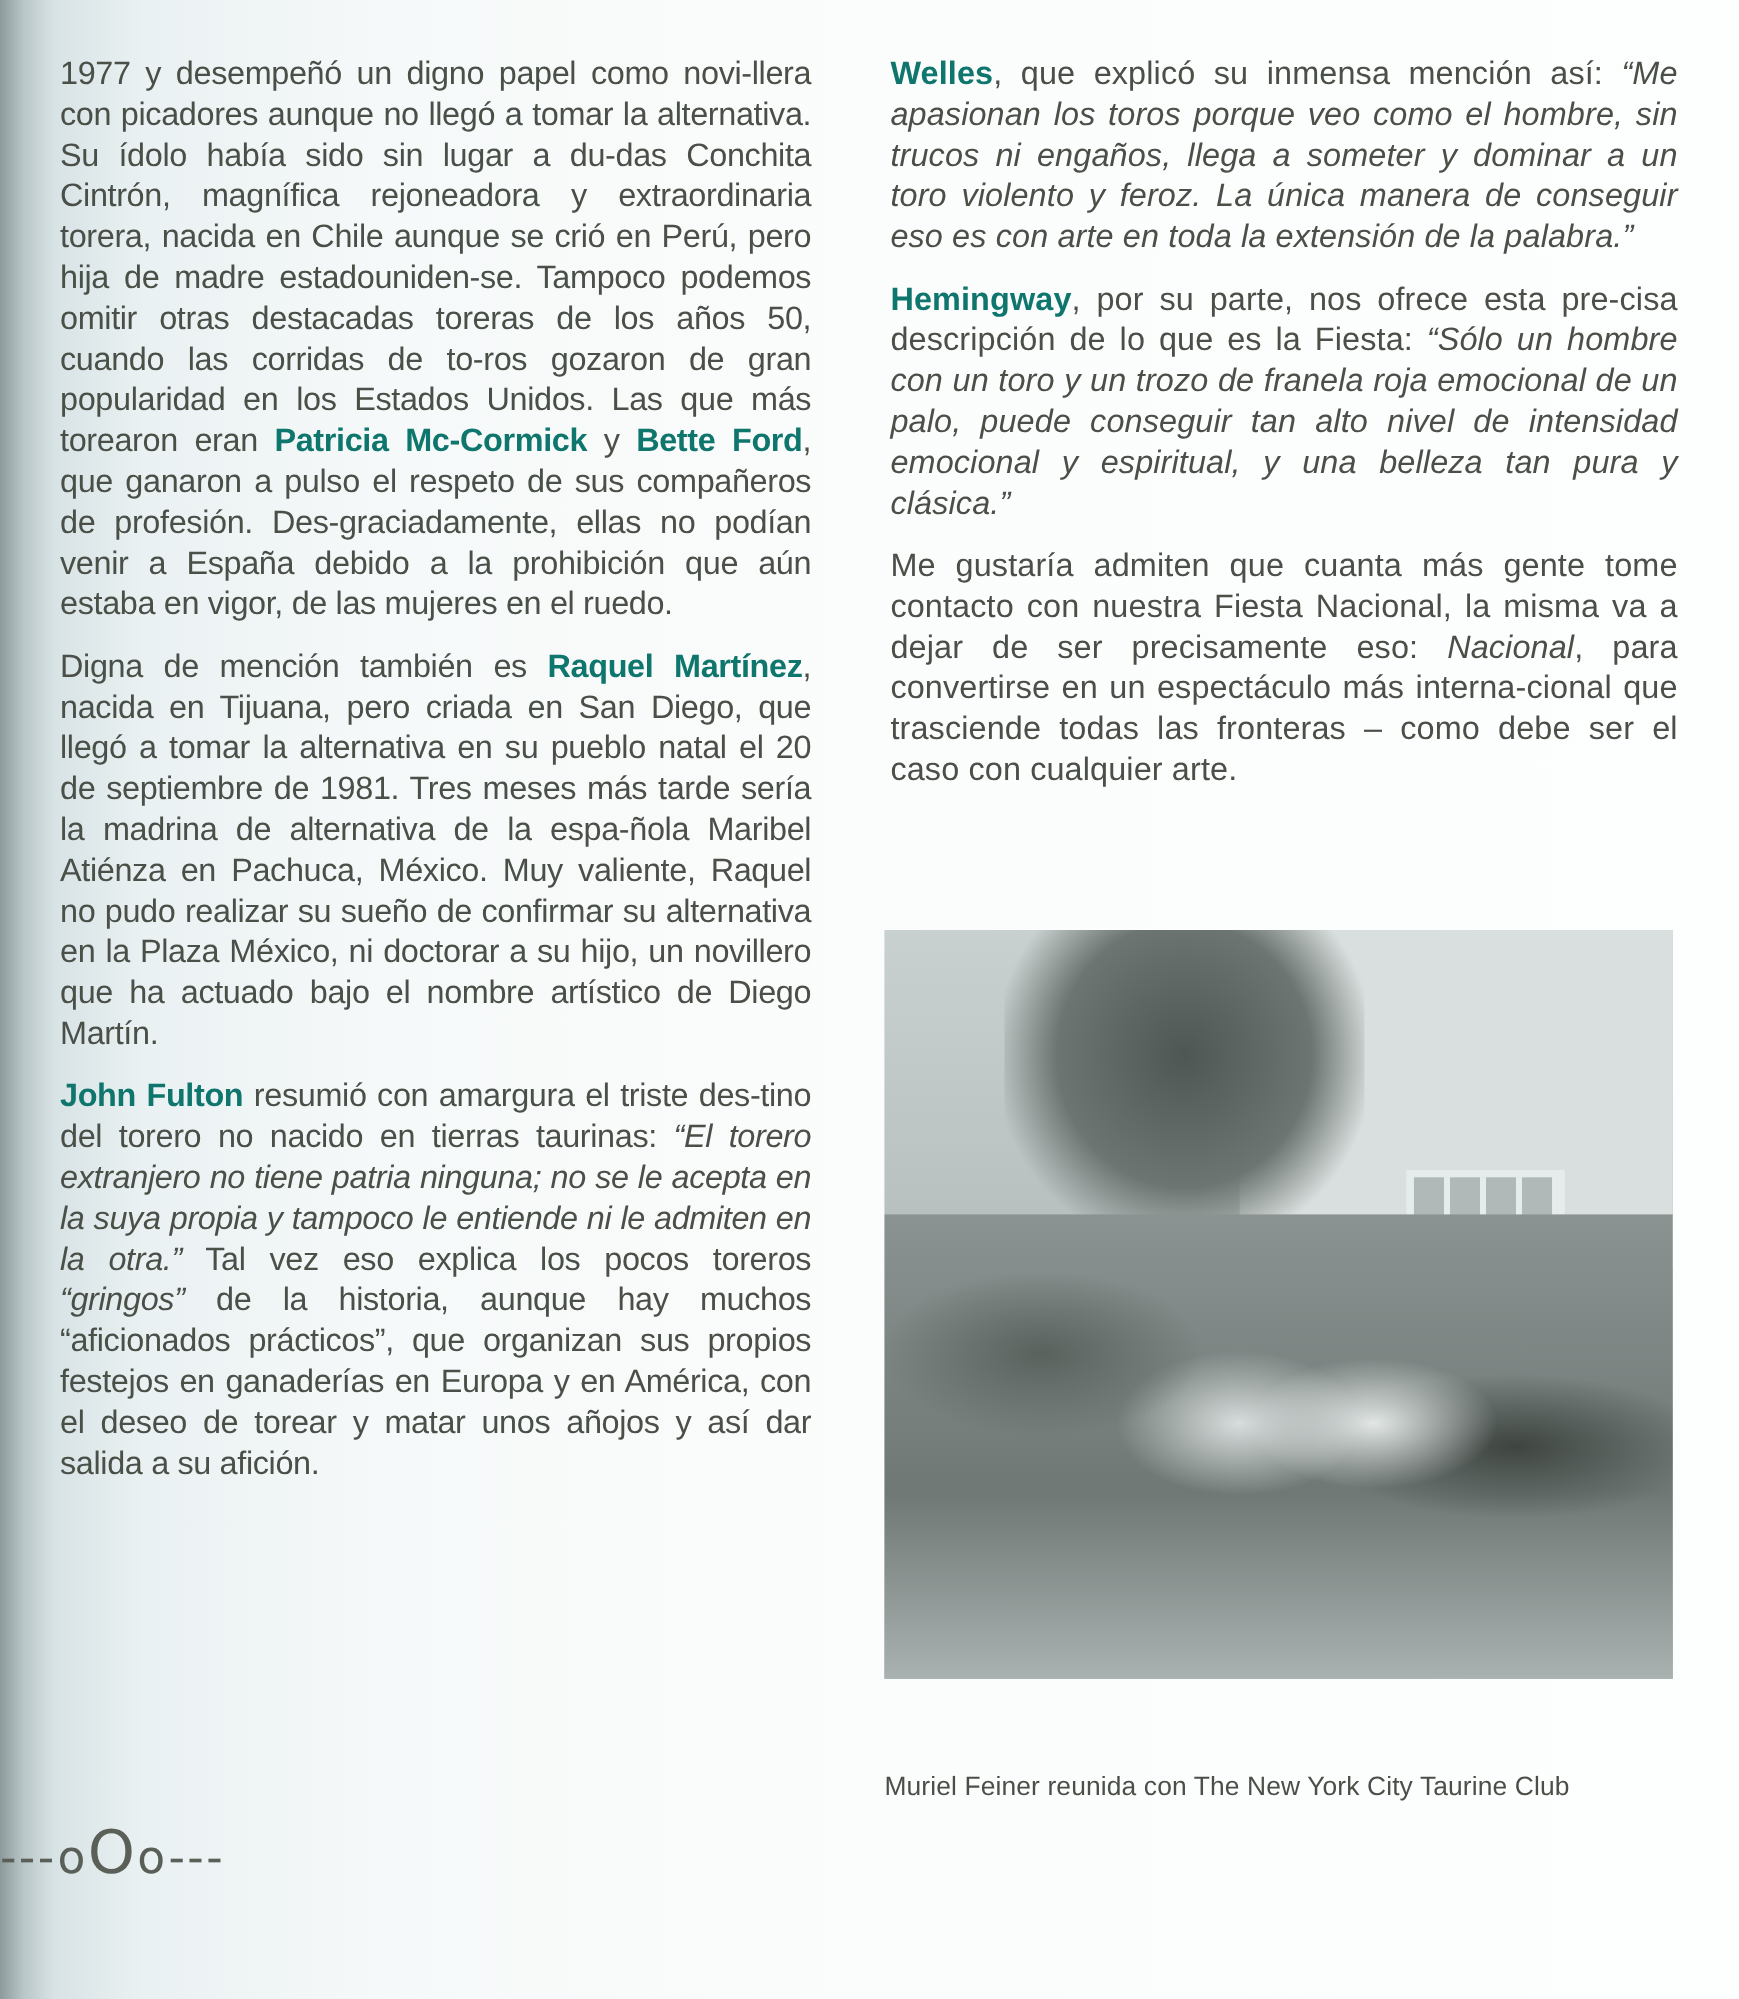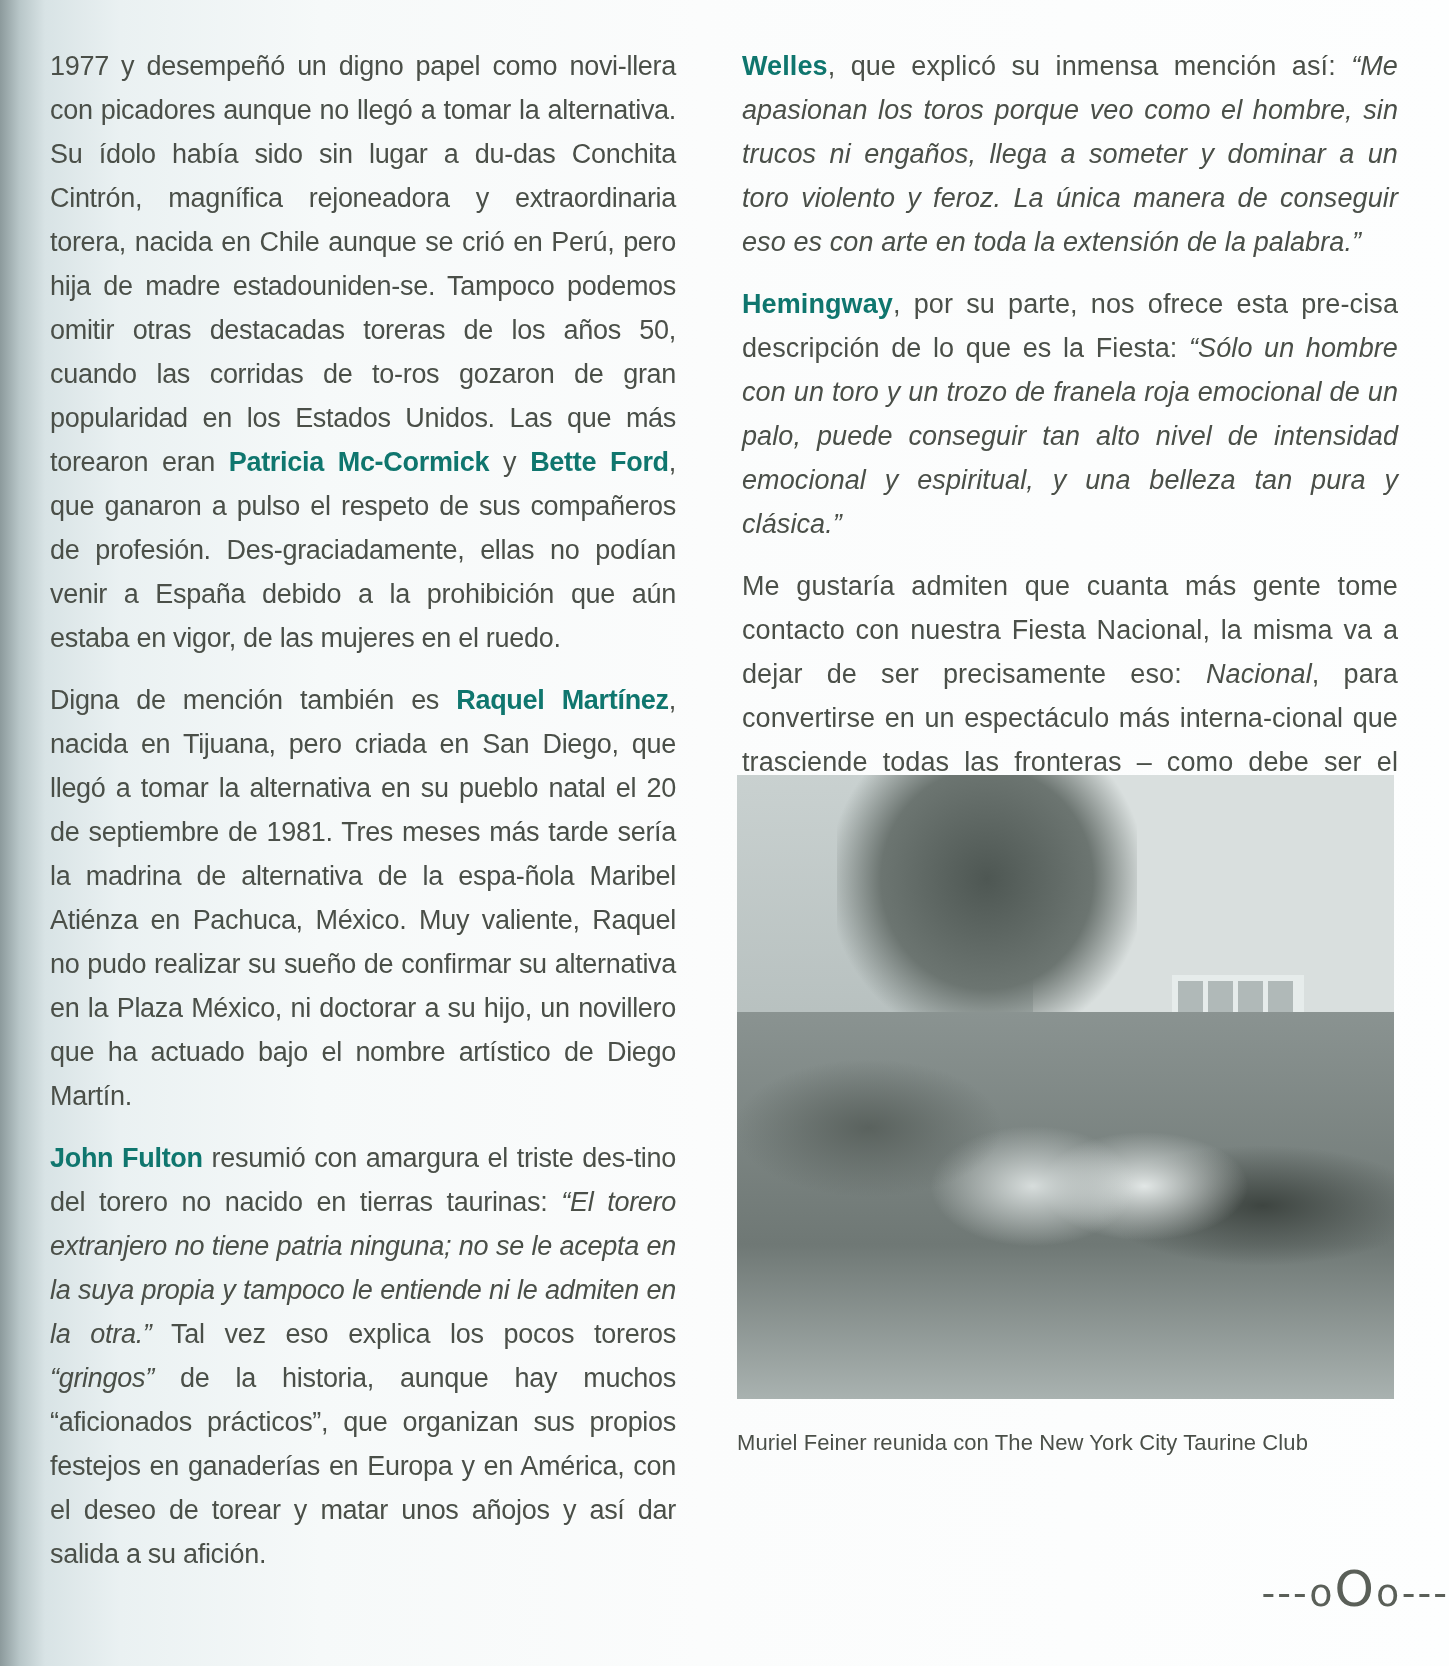--- a/index.html
+++ b/index.html
@@ -1,39 +1,39 @@
 <!DOCTYPE html>
 <html><head>
 <meta charset="utf-8">
 <style>
   html,body{margin:0;padding:0;}
   body{width:1449px;height:1666px;position:relative;overflow:hidden;
     background:linear-gradient(to right,#8c9a9c 0px,#b9c7c9 20px,#d8e3e5 45px,#eaf1f2 120px,#f6f9f9 320px,#fbfcfc 700px,#fdfefe 1449px);
     font-family:"Liberation Sans",sans-serif;color:#4a4f48;}
-  .col{position:absolute;top:44px;font-size:27px;line-height:44px;text-align:justify;}
+  .col{position:absolute;top:44px;font-size:27px;line-height:34px;text-align:justify;}
   .col p{margin:0 0 18px 0;}
   .left{left:50px;width:626px;letter-spacing:-0.3px;}
   .right{left:742px;width:656px;letter-spacing:0.1px;}
   b{font-weight:bold;color:#0f766e;}
   i{margin-top:16px;}
   .photo{position:absolute;left:737px;top:775px;width:657px;height:624px;
     background:linear-gradient(180deg,#c9d1d0 0%,#b7c0bf 40%,#9fa8a7 100%);overflow:hidden;}
   .photo .wall{position:absolute;right:0;top:0;width:55%;height:45%;background:#d9dfde;}
   .photo .plant{position:absolute;left:100px;top:0;width:300px;height:260px;
     background:radial-gradient(ellipse at 50% 40%,#4e5753 0%,#6c7571 50%,transparent 75%);}
   .photo .window{position:absolute;right:90px;top:200px;width:120px;height:110px;border:6px solid #e6eceb;
     background:repeating-linear-gradient(90deg,#b0b9b8 0 25px,#e6eceb 25px 30px);}
   .photo .crowd{position:absolute;left:0;bottom:0;width:100%;height:62%;
     background:radial-gradient(ellipse at 20% 30%,#5a625e 0%,transparent 18%),
       radial-gradient(ellipse at 45% 45%,#d7dddc 0%,transparent 20%),
       radial-gradient(ellipse at 62% 45%,#e2e7e6 0%,transparent 18%),
       radial-gradient(ellipse at 80% 50%,#3e4541 0%,transparent 22%),
       linear-gradient(180deg,#8a9391 0%,#6f7875 60%,#a9b2b0 100%);}
-  .caption{position:absolute;left:737px;top:1430px;font-size:22px;color:#4a4f48;letter-spacing:0.1px;}
-  .ornament{position:absolute;left:0;width:1449px;top:1560px;text-align:right;
+  .caption{position:absolute;left:737px;top:1476px;font-size:22px;color:#4a4f48;letter-spacing:0.1px;}
+  .ornament{position:absolute;left:0;width:1449px;top:1515px;text-align:left;
     font-family:"DejaVu Sans",sans-serif;color:#5a5f58;font-size:38px;letter-spacing:2px;}
   .ornament .big{font-size:50px;}
 </style>
 </head>
 <body>
 
 <div class="col left">
   <p>
     <span>1977 y desempeñó un digno papel como novi-llera con picadores aunque no llegó a tomar la alternativa.  Su ídolo había sido sin lugar a du-das Conchita Cintrón, magnífica rejoneadora y extraordinaria torera, nacida en Chile aunque se crió en Perú, pero hija de madre estadouniden-se.  Tampoco podemos omitir otras destacadas toreras de los años 50, cuando las corridas de to-ros gozaron de gran popularidad en los Estados Unidos.  Las que más torearon eran </span><b>Patricia Mc-Cormick</b><span> y </span><b>Bette Ford</b><span>, que ganaron a pulso el respeto de sus compañeros de profesión.  Des-graciadamente, ellas no podían venir a España debido a la prohibición que aún estaba en vigor, de las mujeres en el ruedo.</span>
   </p>

